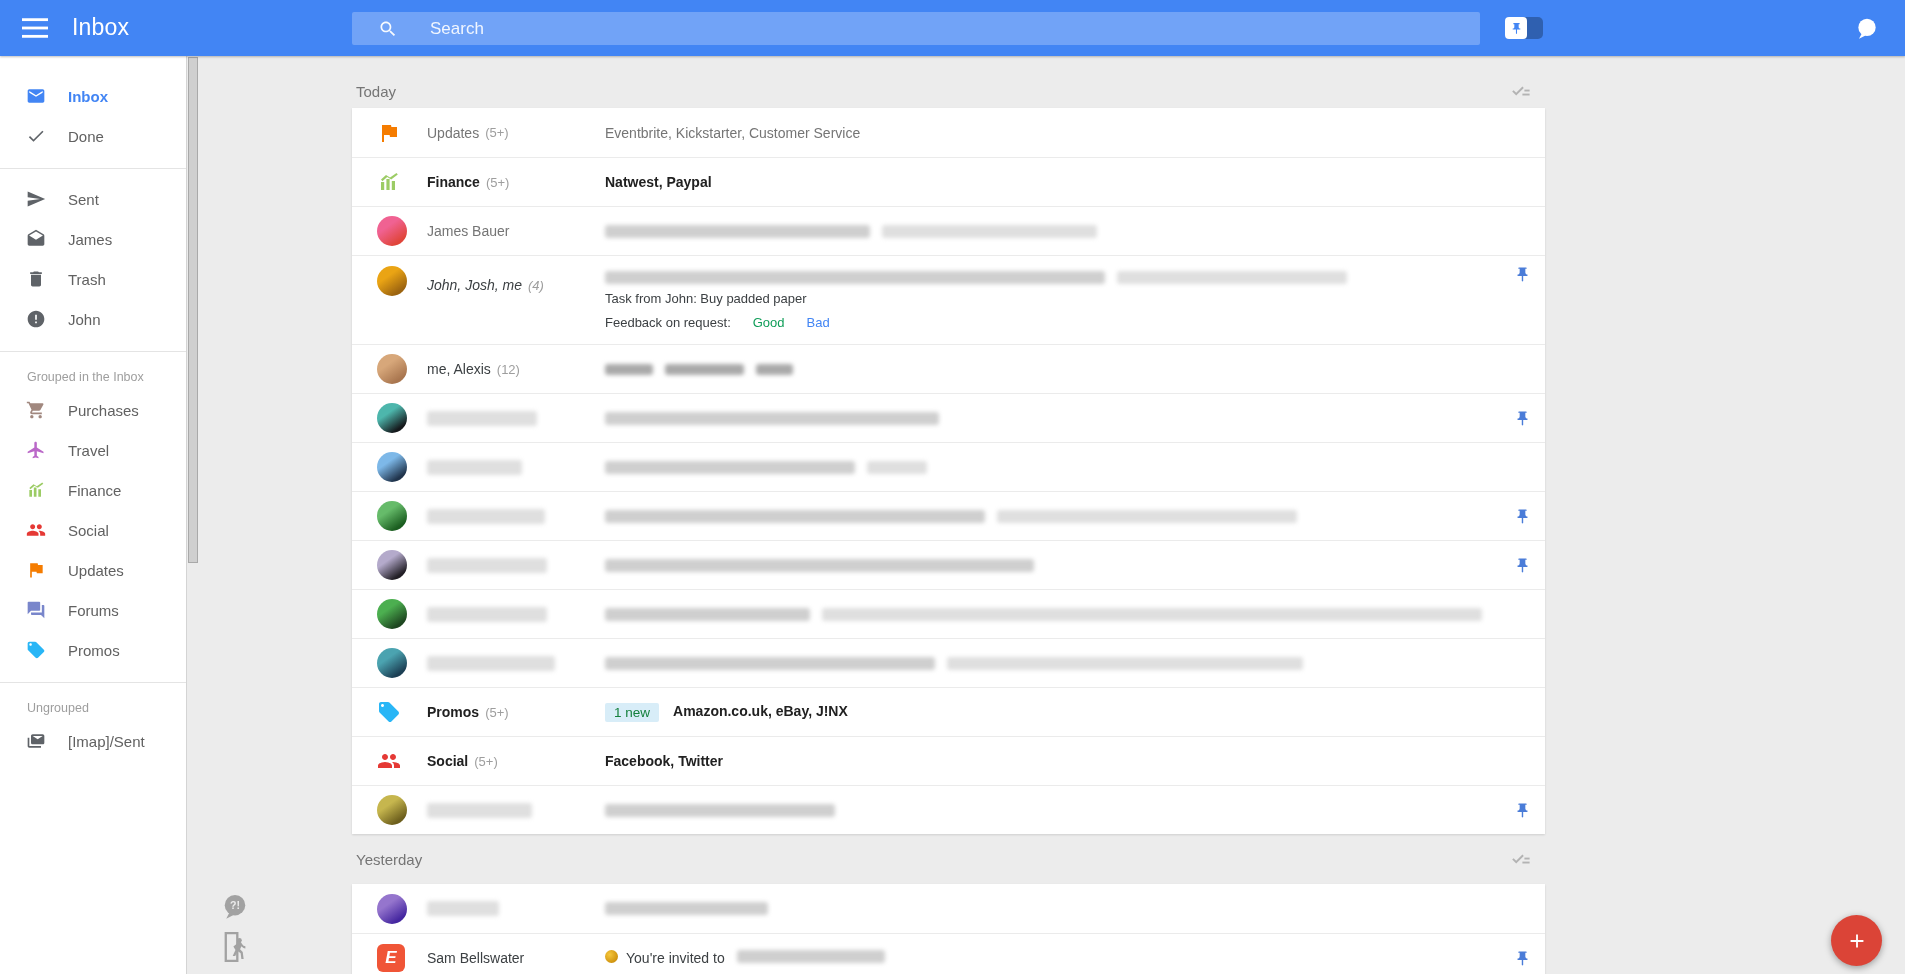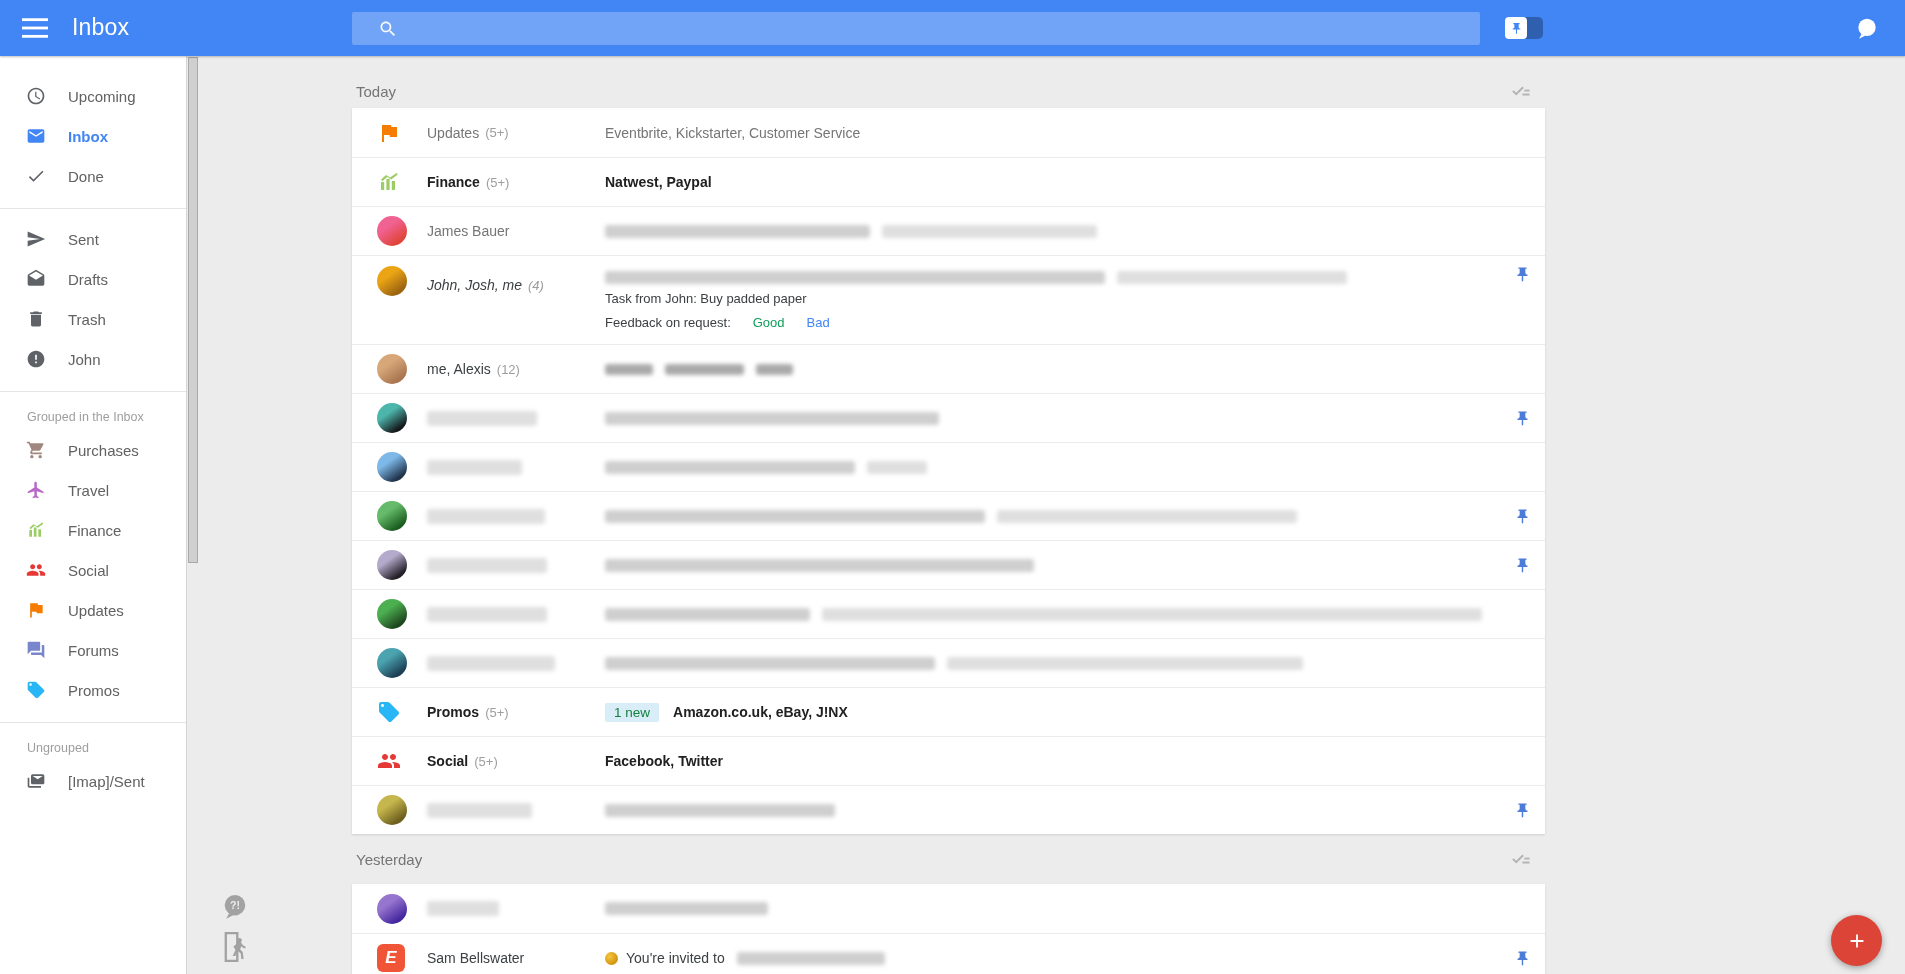--- a/index.html
+++ b/index.html
@@ -78,21 +78,21 @@
 
   .row { display:flex; min-height:49px; align-items:center; cursor:pointer; position:relative; }
   .row + .row { border-top:1px solid #ebebeb; }
   .avatar-cell { width:75px; padding-left:25px; flex:none; display:flex; align-items:center; }
   .avatar { width:30px; height:30px; border-radius:50%; filter:blur(.6px); }
   .logo-avatar {
     width:28px; height:28px; border-radius:6px; color:#fff; font-weight:bold; font-style:italic;
     display:flex; align-items:center; justify-content:center; font-size:17px; filter:blur(.4px);
   }
   .sender-cell { width:178px; flex:none; font-size:14px; display:flex; align-items:center; white-space:nowrap; }
-  .subject-cell { flex:1; font-size:14px; display:flex; align-items:center; min-width:0; }
+  .subject-cell { flex:1; font-size:14px; display:flex; align-items:flex-start; min-width:0; }
   .pin-cell { width:48px; flex:none; display:flex; justify-content:flex-end; padding-right:14px; }
   .pin-cell .pin { color:#4a7cd8; cursor:pointer; }
   .count { color:#9e9e9e; font-size:13px; margin-left:6px; font-weight:normal; }
   .read { color:#757575; }
   .dark { color:#3c4043; }
   .unread { color:#212121; font-weight:bold; }
   .blur { display:inline-block; height:13px; border-radius:3px; filter:blur(2px); margin-right:12px; flex:none; }
   .s-a { background:#dfdfdf; }
   .s-b { background:#cfcfcf; }
   .s-c { background:#a9a9a9; height:11px; }
@@ -136,20 +136,21 @@
         <rect x="0" y="16.4" width="24" height="2.6"></rect>
       </svg>
   </span>
   <div class="topbar-title">Inbox</div>
   <div class="searchbar">
     <span class="icon">
       <svg width="20" height="20" viewBox="0 0 24 24" fill="currentColor">
           <path d="M15.5 14h-.79l-.28-.27C15.41 12.59 16 11.11 16 9.5 16 5.91 13.09 3 9.5 3S3 5.91 3 9.5 5.91 16 9.5 16c1.61 0 3.09-.59 4.23-1.57l.27.28v.79l5 4.99L20.49 19l-4.99-5zm-6 0C7.01 14 5 11.99 5 9.5S7.01 5 9.5 5 14 7.01 14 9.5 11.99 14 9.5 14z"></path>
         </svg>
     </span>
+    <input type="text" placeholder="Search" style="">
   </div>
   <div class="pin-toggle">
     <div class="knob">
       <span class="icon">
         <svg width="13" height="13" viewBox="0 0 24 24" fill="currentColor">
             <path d="M16 9V4h1c.55 0 1-.45 1-1s-.45-1-1-1H7c-.55 0-1 .45-1 1s.45 1 1 1h1v5c0 1.66-1.34 3-3 3v2h5.97v7l1 1 1-1v-7H19v-2c-1.66 0-3-1.34-3-3z"></path>
           </svg>
       </span>
     </div>
   </div>
@@ -157,28 +158,20 @@
     <svg width="26" height="26" viewBox="0 0 24 24" fill="currentColor">
         <circle cx="12" cy="10.5" r="8"></circle>
         <path d="M7.2 16.2L4.6 21l6-2.9z"></path>
       </svg>
   </span>
 </header>
 
 <aside class="sidebar" id="sidebar">
   <div class="side-section">
 
-      <div class="side-item">
-        <span class="icon">
-          <svg width="20" height="20" viewBox="0 0 24 24" fill="currentColor">
-            <path d="M11.99 2C6.47 2 2 6.48 2 12s4.47 10 9.99 10C17.52 22 22 17.52 22 12S17.52 2 11.99 2zM12 20c-4.42 0-8-3.58-8-8s3.58-8 8-8 8 3.58 8 8-3.58 8-8 8zm.5-13H11v6l5.25 3.15.75-1.23-4.5-2.67z"></path>
-          </svg>
-        </span>
-        <span class="lbl">Upcoming</span>
-      </div>
       <div class="side-item active">
         <span class="icon">
           <svg width="20" height="20" viewBox="0 0 24 24" fill="currentColor">
             <path d="M20 4H4c-1.1 0-1.99.9-1.99 2L2 18c0 1.1.9 2 2 2h16c1.1 0 2-.9 2-2V6c0-1.1-.9-2-2-2zm0 4l-8 5-8-5V6l8 5 8-5v2z"></path>
           </svg>
         </span>
         <span class="lbl">Inbox</span>
       </div>
       <div class="side-item">
         <span class="icon">
@@ -198,21 +191,21 @@
           </svg>
         </span>
         <span class="lbl">Sent</span>
       </div>
       <div class="side-item">
         <span class="icon">
           <svg width="20" height="20" viewBox="0 0 24 24" fill="currentColor">
             <path d="M21.99 8c0-.72-.37-1.35-.94-1.7L12 1 2.95 6.3C2.38 6.65 2 7.28 2 8v10c0 1.1.9 2 2 2h16c1.1 0 2-.9 2-2l-.01-10zM12 13L3.74 7.84 12 3l8.26 4.84L12 13z"></path>
           </svg>
         </span>
-        <span class="lbl">Drafts</span>
+        <span class="lbl">James</span>
       </div>
       <div class="side-item">
         <span class="icon">
           <svg width="20" height="20" viewBox="0 0 24 24" fill="currentColor">
             <path d="M6 19c0 1.1.9 2 2 2h8c1.1 0 2-.9 2-2V7H6v12zM19 4h-3.5l-1-1h-5l-1 1H5v2h14V4z"></path>
           </svg>
         </span>
         <span class="lbl">Trash</span>
       </div>
       <div class="side-item">

